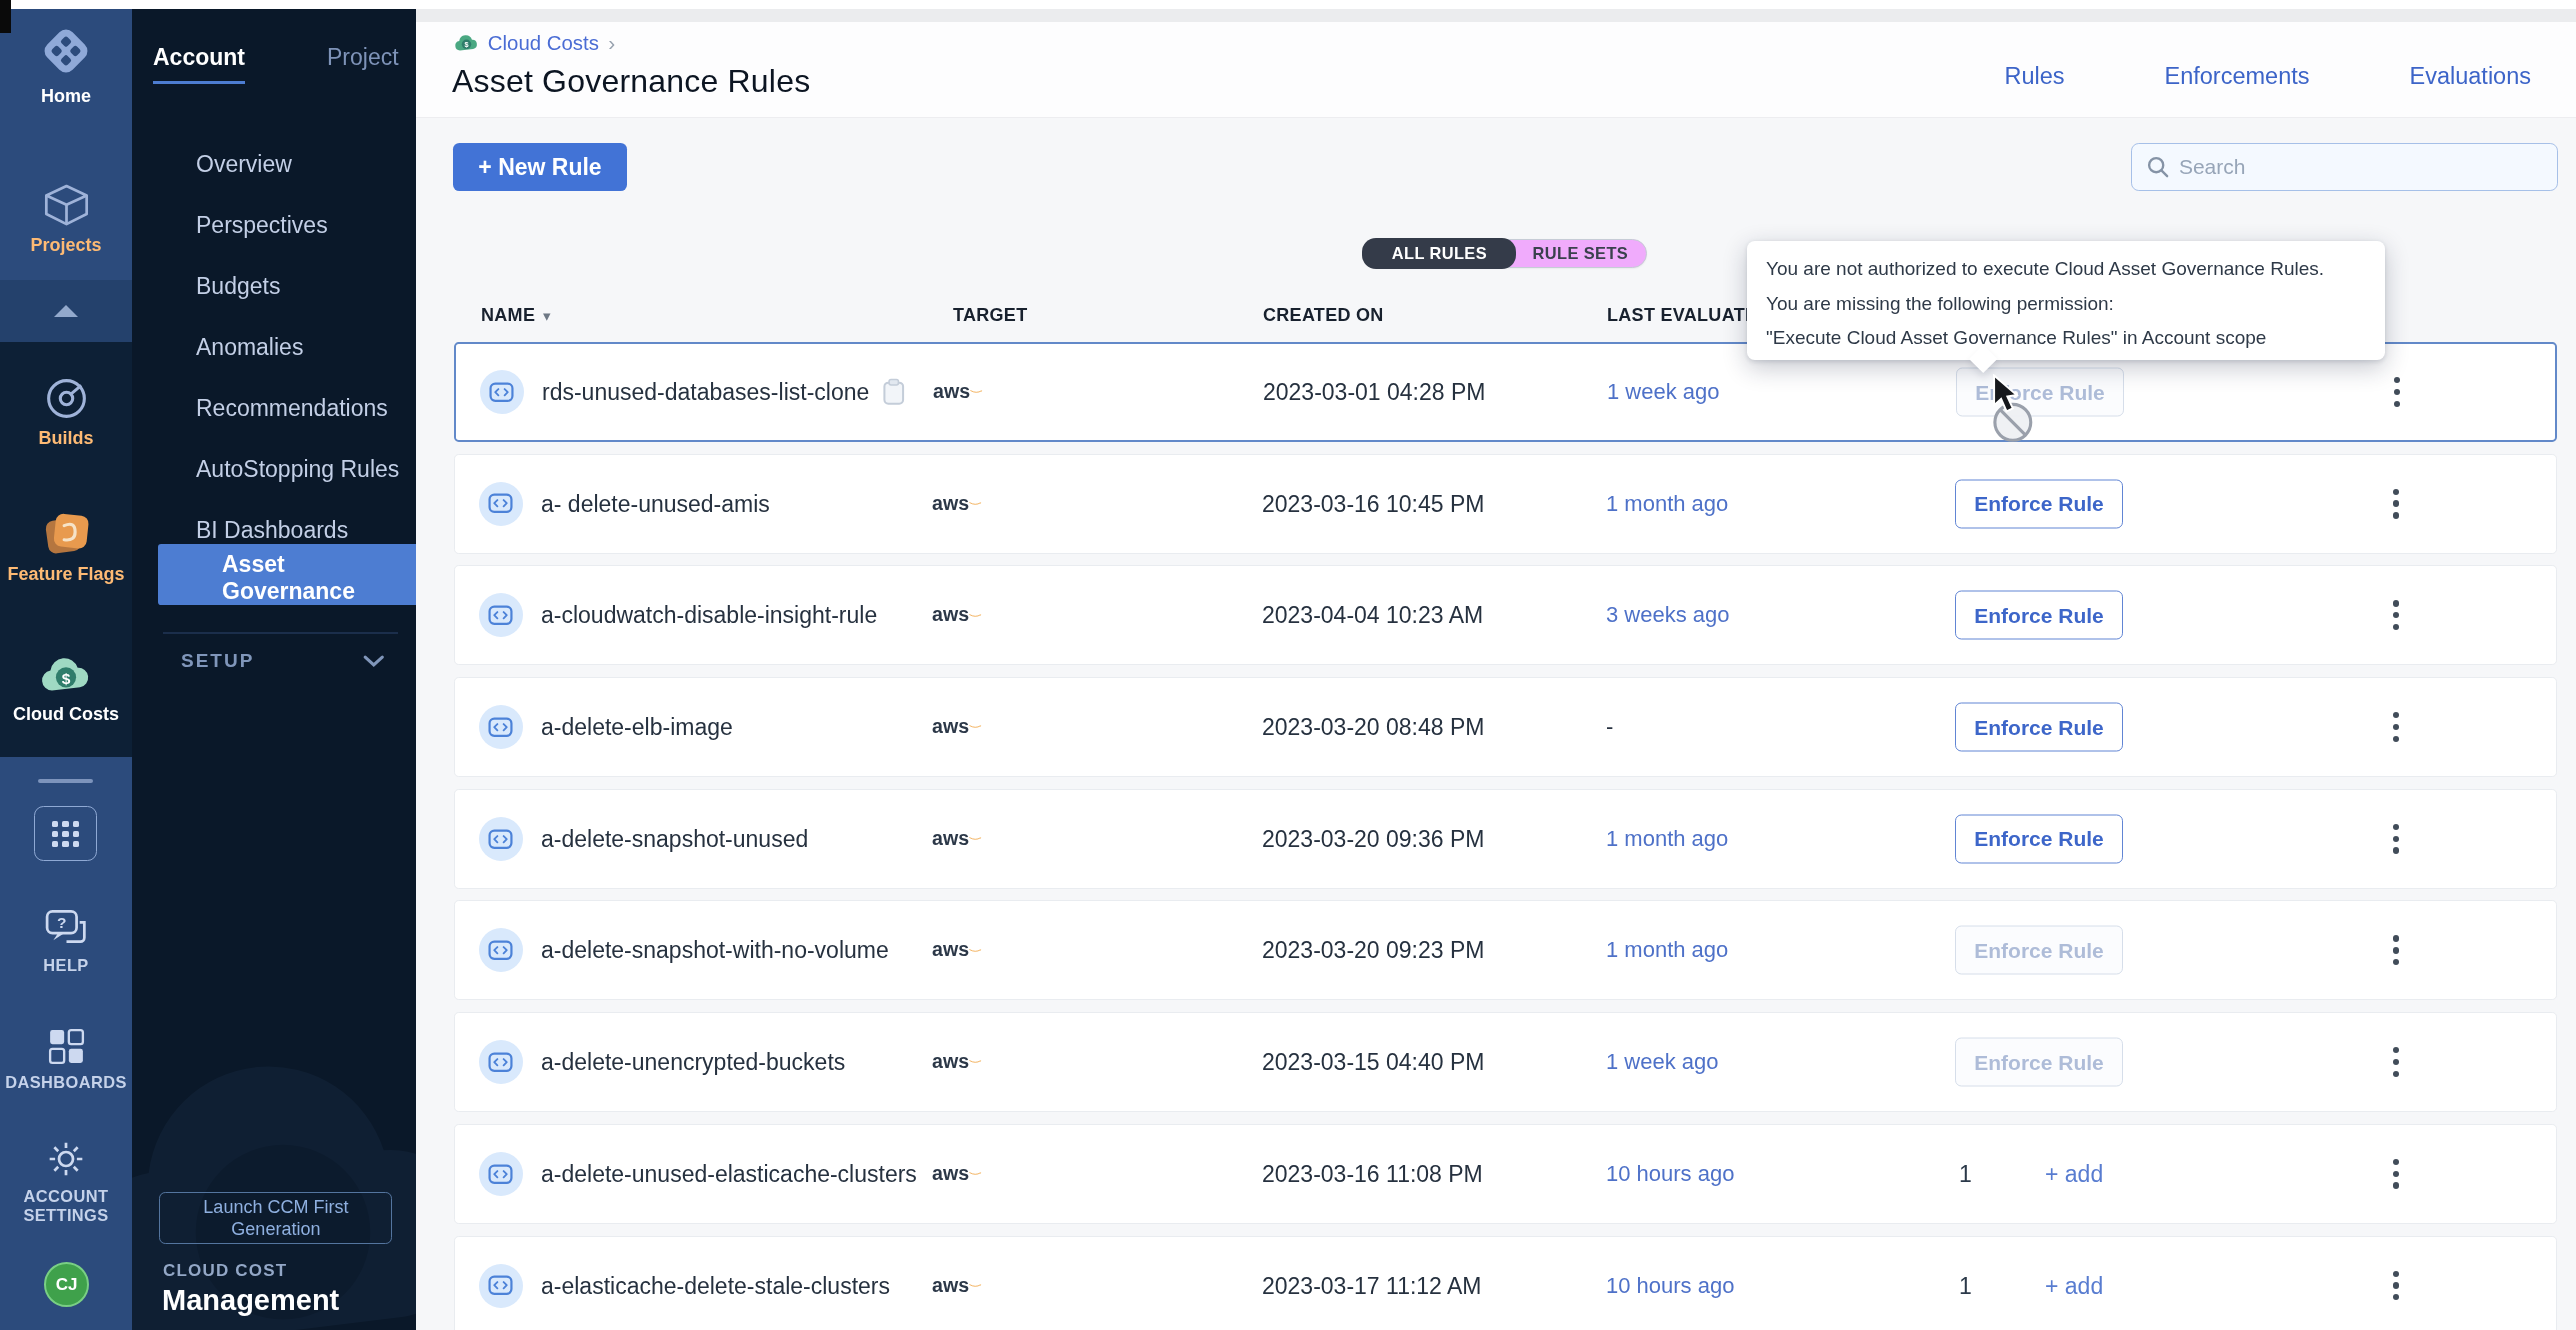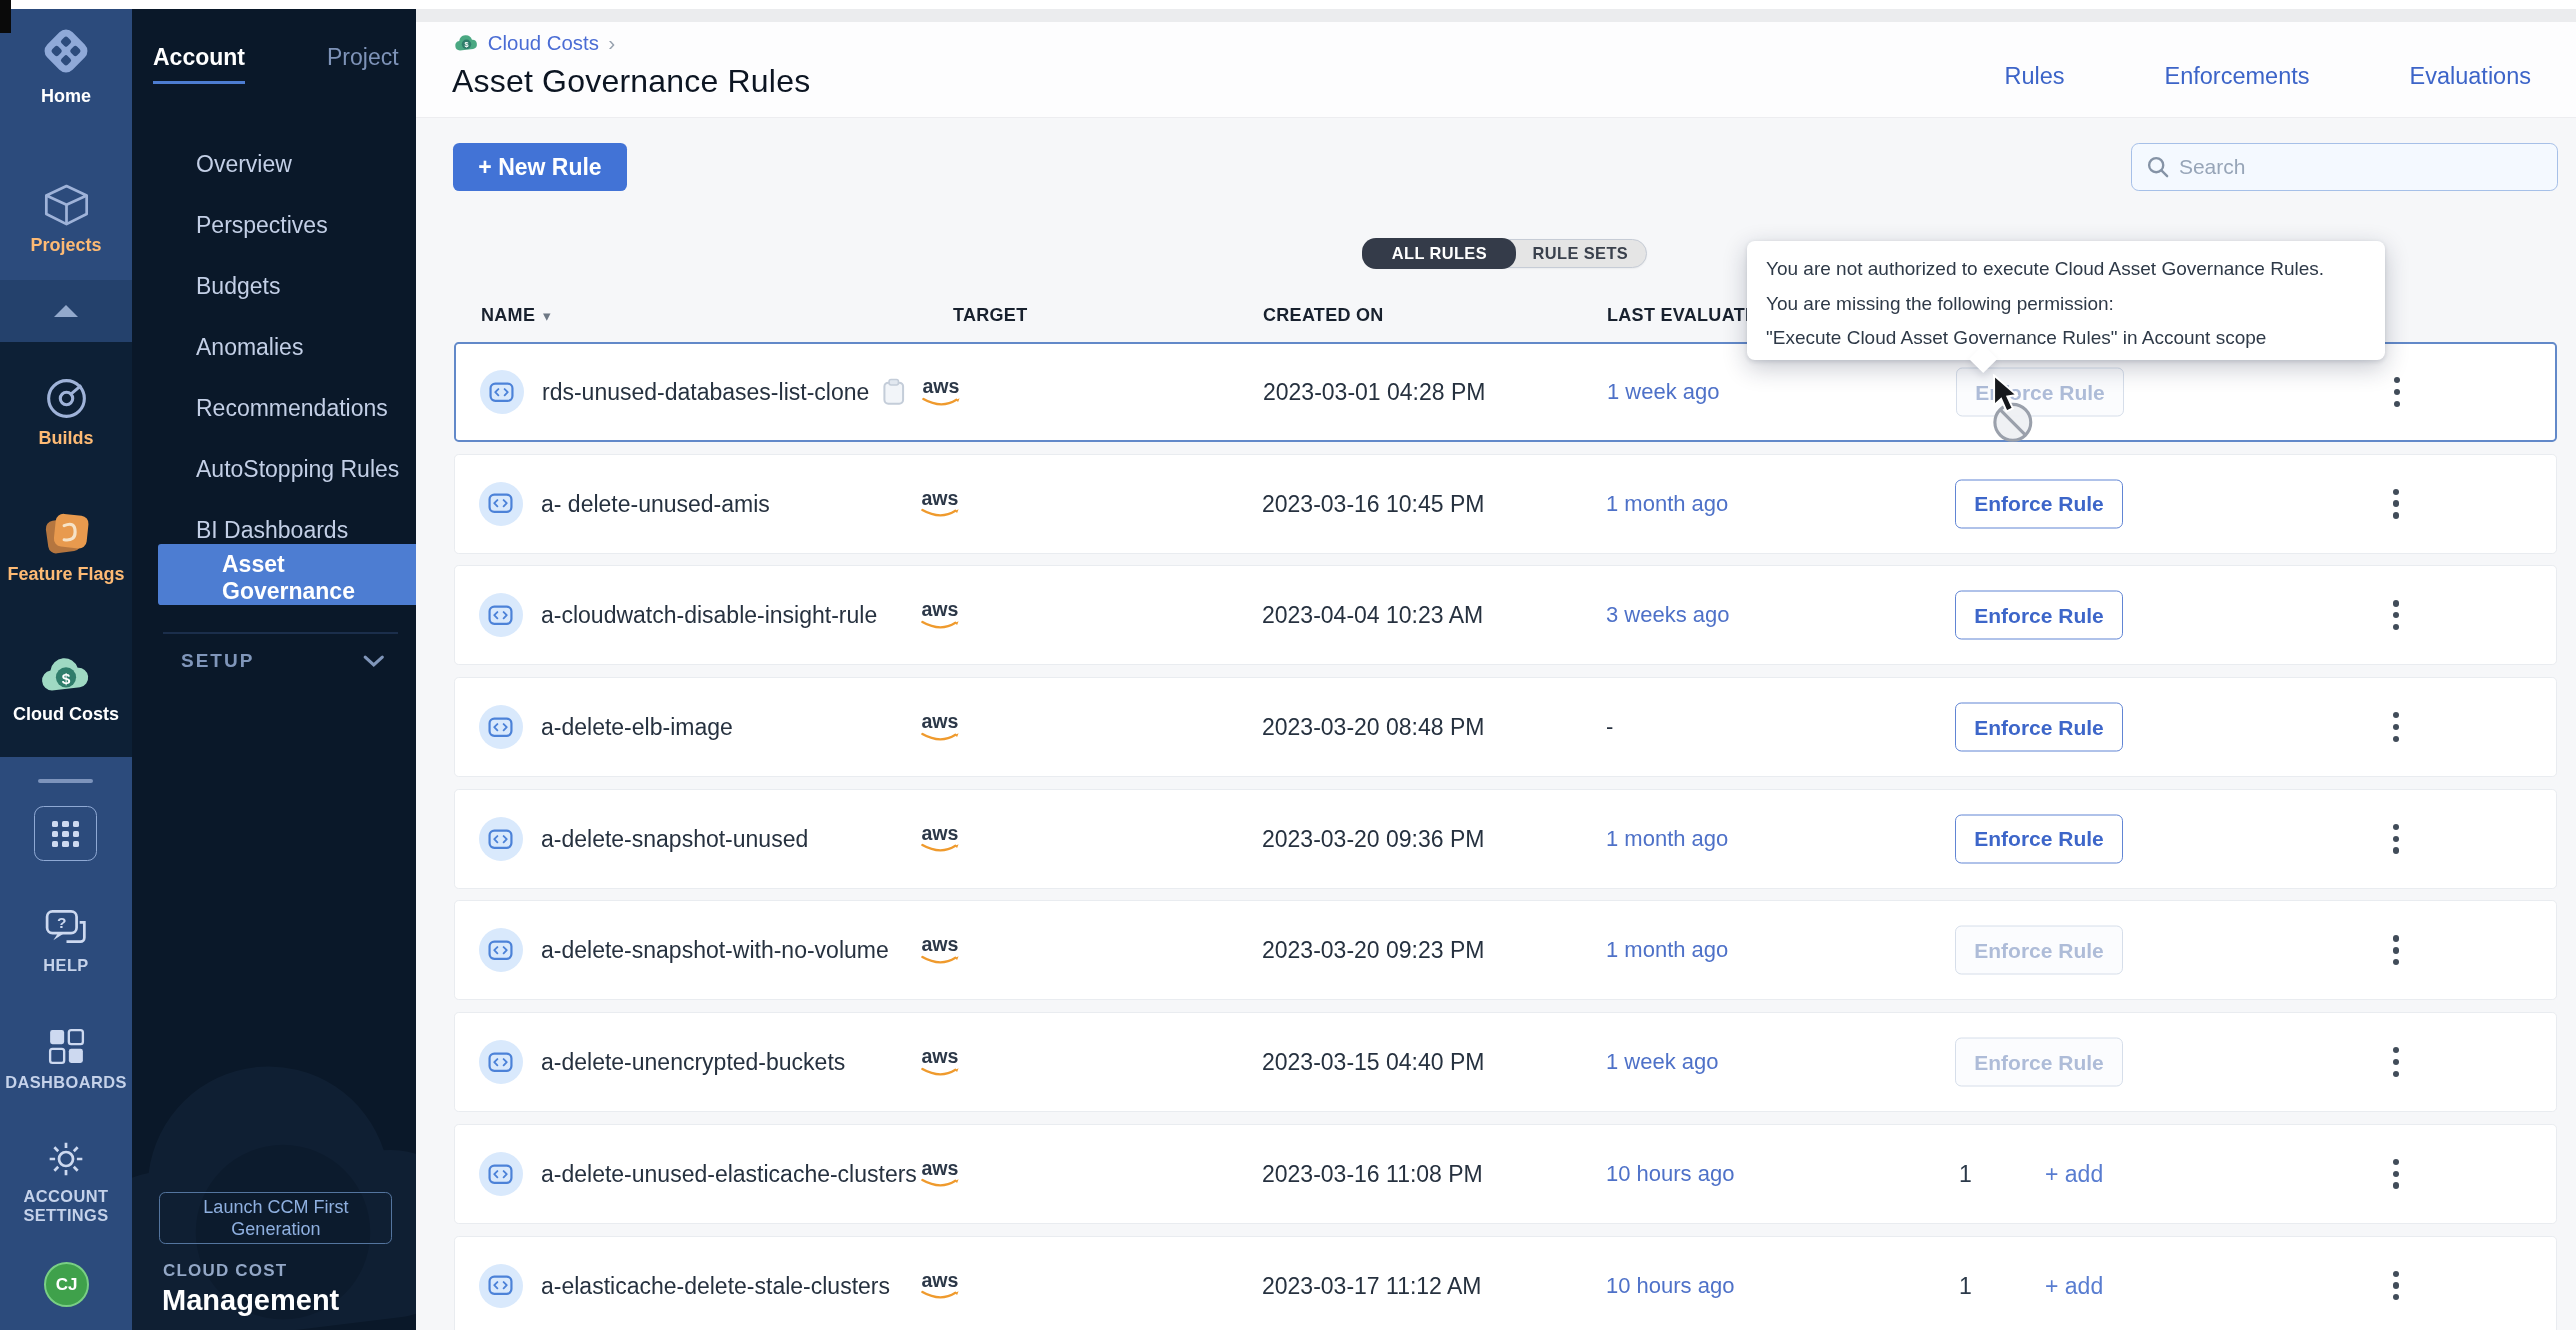--- a/index.html
+++ b/index.html
@@ -52,38 +52,38 @@
   .breadcrumb-sep { font-size:21px; color:#97a1ae; margin-left:1.6px; }
   .page-title { position:absolute; left:36px; top:41px; font-size:32px; font-weight:400; color:#0c1522; letter-spacing:0.2px; }
   .header-links { position:absolute; right:45px; top:41px; display:flex; gap:100px; }
   .header-link { font-size:23.5px; color:#3c64c8; font-weight:500; }
 
   .new-rule-btn { position:absolute; left:37px; top:143px; width:174px; height:48px; background:#4273d6; border:none; border-radius:6.3px; color:#fff; font-size:23px; font-weight:700; font-family:inherit; cursor:pointer; }
   .search-wrap { position:absolute; left:1715px; top:143px; width:427px; height:48px; background:#f4f9ff; border:1.6px solid #a6c0e8; border-radius:7.8px; display:flex; align-items:center; padding-left:14px; gap:9.4px; }
   .search-wrap input { flex:1; border:none; outline:none; background:transparent; font-size:21px; color:#51606f; font-family:inherit; }
   .search-wrap input::placeholder { color:#97a5b8; }
 
-  .toggle { position:absolute; left:947px; top:239px; width:284px; height:29px; background:#e5e5e5; border:1.6px solid #c6ccd6; border-radius:15.7px; display:flex; box-shadow:0 0.8px 1.6px rgba(0,0,0,.06); z-index:5; }
+  .toggle { position:absolute; left:947px; top:239px; width:284px; height:29px; background:#f0abfc; border:1.6px solid #c6ccd6; border-radius:15.7px; display:flex; box-shadow:0 0.8px 1.6px rgba(0,0,0,.06); z-index:5; }
   .toggle-seg { flex:1; display:flex; align-items:center; justify-content:center; font-size:16.4px; font-weight:700; letter-spacing:0.4px; color:#3a414d; border-radius:14px; }
   .toggle-seg.active { background:#343b49; color:#fff; margin:-1.6px; flex:0 0 154px; }
 
   .thead { position:absolute; left:0; top:305px; width:100%; height:25px; }
   .th { position:absolute; font-size:18px; font-weight:700; color:#18212e; letter-spacing:0.3px; }
   .th.name { left:65px; } .th.target { left:537px; } .th.created { left:847px; } .th.lasteval { left:1191px; }
   .sort-caret { font-size:15px; color:#6e7885; margin-left:7.8px; }
 
   .rows { position:absolute; left:38px; top:342px; width:2103px; }
   .row { position:relative; width:100%; height:100px; margin-bottom:11.7px; background:#ffffff; border:1.6px solid #e9ecf0; border-radius:4.7px; }
   .row.selected { border:2.3px solid #6289c9; }
   .rcell { position:absolute; top:50%; transform:translateY(-50%); white-space:nowrap; }
   .rule-icon { left:23.5px; width:44px; height:44px; border-radius:50%; background:#d9e9fc; display:flex; align-items:center; justify-content:center; }
   .r-name { left:86px; font-size:23px; font-weight:500; color:#26313f; display:flex; align-items:center; gap:12.5px; }
   .copy-box { display:none; }
   .row.has-copy .copy-box { display:inline-flex; }
-  .aws-badge { left:460px; display:flex; flex-direction:column; align-items:center; width:50px; }
+  .aws-badge { left:477px; display:flex; flex-direction:row; align-items:center; width:50px; }
   .aws-text { font-size:19.6px; font-weight:700; color:#2c3848; line-height:1; }
   .r-created { left:807px; font-size:23px; color:#26313f; }
   .r-lasteval { left:1151px; font-size:22px; color:#4e71c8; }
   .r-lasteval.dash { color:#26313f; }
   .enforce { left:1500px; width:168px; height:49px; background:#fff; border:1.6px solid #6185d4; border-radius:6.3px; color:#3d66c9; font-size:21px; font-weight:600; font-family:inherit; cursor:pointer; }
   .enforce.disabled { border-color:#d6deea; color:#aebcd8; background:#fbfcfe; }
   .r-count { left:1504px; font-size:23px; font-weight:500; color:#2b3949; }
   .r-add { left:1590px; font-size:23px; color:#587cd0; }
   .kebab { left:1938px; display:flex; flex-direction:column; gap:5.5px; cursor:pointer; }
   .kebab i { width:6.3px; height:6.3px; border-radius:50%; background:#414c59; }

